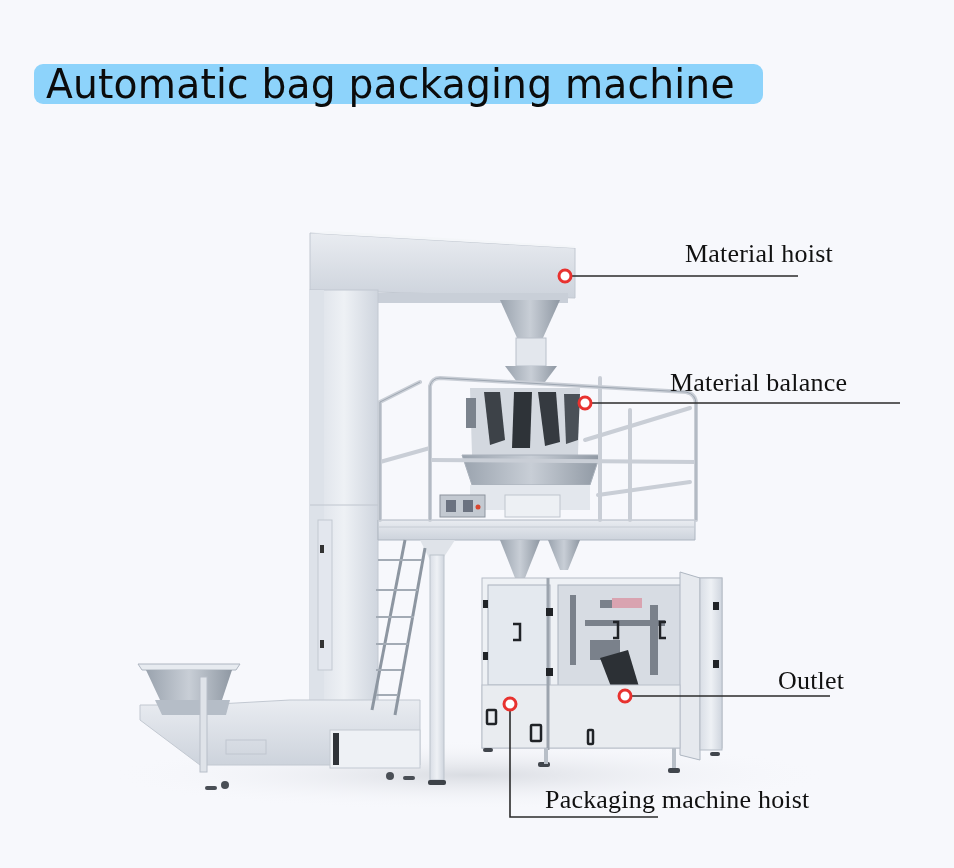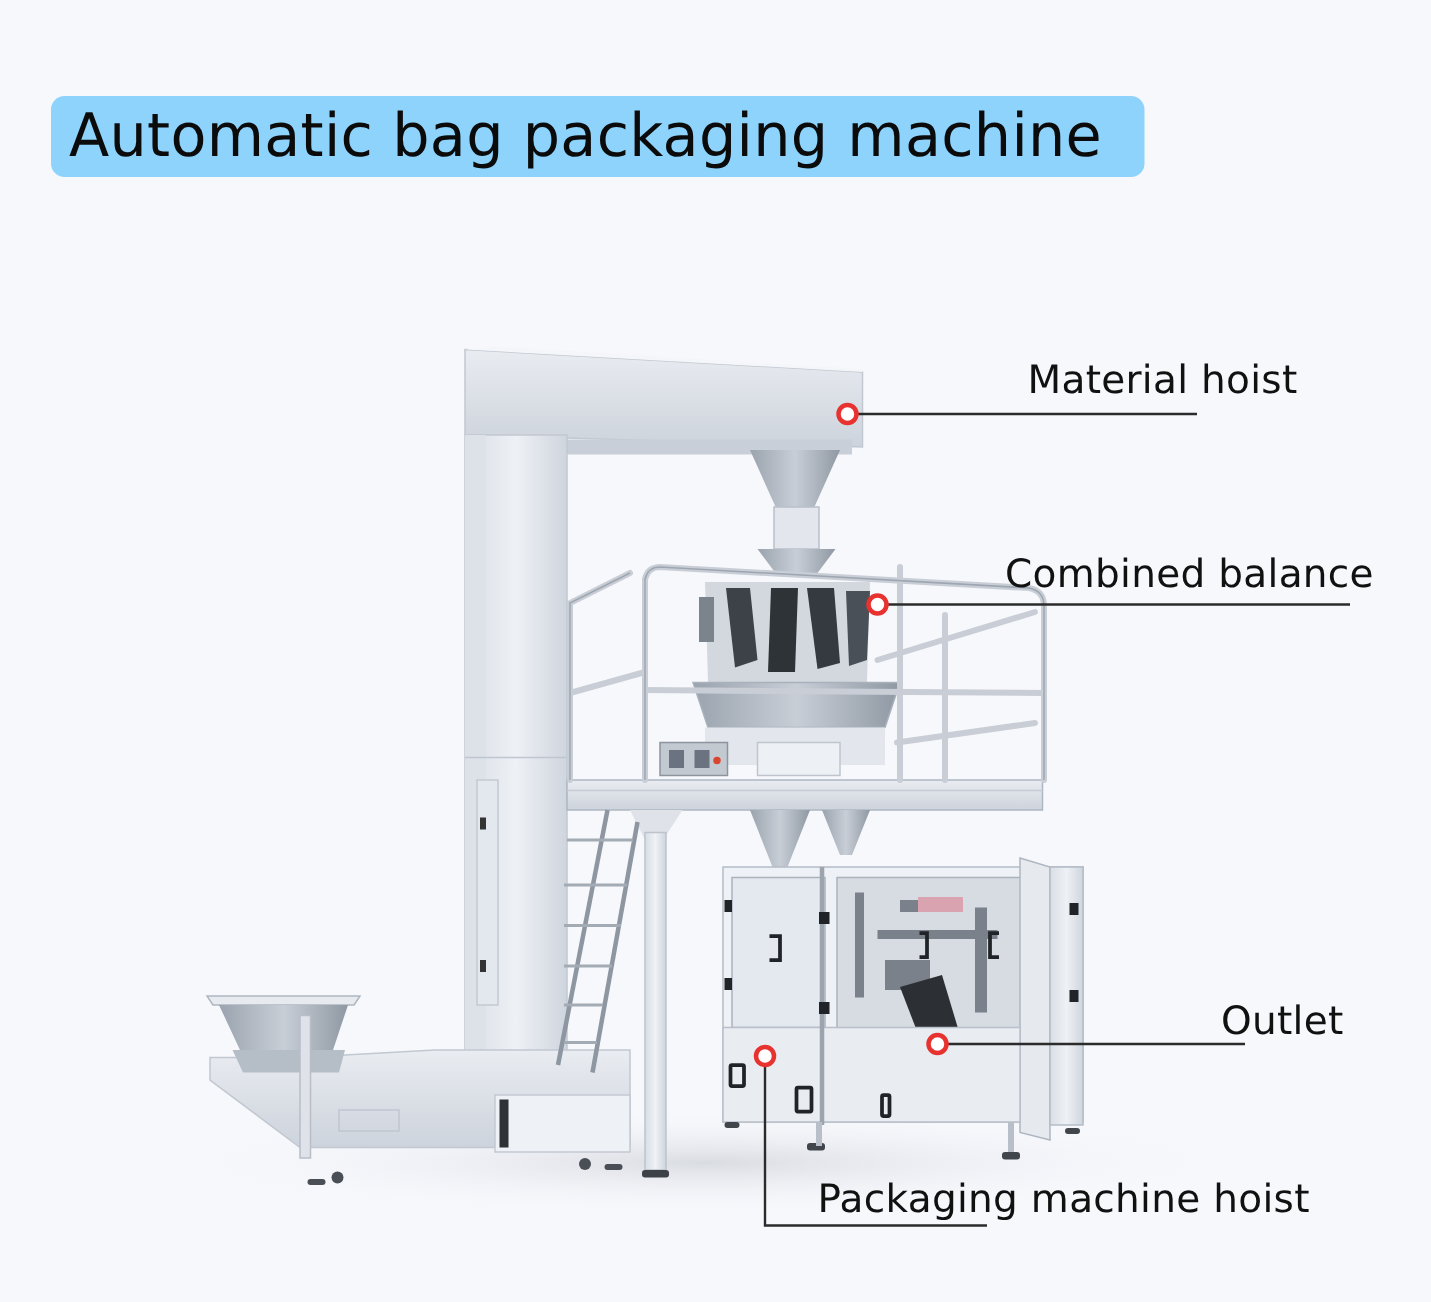--- a/index.html
+++ b/index.html
@@ -4,37 +4,37 @@
   <style>
     html, body { margin: 0; padding: 0; }
     body {
       width: 954px; height: 868px; overflow: hidden;
       background: #f7f8fc;
       font-family: "DejaVu Sans", "Liberation Sans", sans-serif;
       position: relative;
     }
     .title-banner {
       position: absolute; left: 34px; top: 64px;
-      height: 54px; padding: 0 14px 0 12px;
+      height: 40px; padding: 0 14px 0 12px;
       background: #8dd3fb; border-radius: 9px;
       display: flex; align-items: center;
     }
     .title-text {
       font-size: 40px; font-weight: 500; color: #0b0b0b;
       letter-spacing: 0.2px; line-height: 1; white-space: nowrap;
       transform: scaleX(0.98); transform-origin: left center;
     }
     .machine { position: absolute; left: 0; top: 0; }
     .callout-label {
       position: absolute; font-size: 26px; color: #111;
-      white-space: nowrap; line-height: 1; letter-spacing: 0.2px;
+      white-space: nowrap; line-height: 1; letter-spacing: 0.2px; font-family: Liberation Serif, serif;
     }
     .lbl-hoist   { left: 685px; top: 241px; }
     .lbl-balance { left: 670px; top: 370px; }
-    .lbl-outlet  { left: 814px; top: 668px; }
+    .lbl-outlet  { left: 778px; top: 668px; }
     .lbl-host    { left: 545px; top: 787px; }
   </style>
 </head>
 <body>
 
 <div class="title-banner">
   <span class="title-text">Automatic bag packaging machine</span>
 </div>
 
 <svg class="machine" width="954" height="868" viewBox="0 0 954 868" xmlns="http://www.w3.org/2000/svg">
@@ -212,15 +212,15 @@
   </g>
   <g fill="#ffffff" stroke="#e8322f" stroke-width="3">
     <circle cx="565" cy="276" r="6"></circle>
     <circle cx="585" cy="403" r="6"></circle>
     <circle cx="625" cy="696" r="6"></circle>
     <circle cx="510" cy="704" r="6"></circle>
   </g>
 </svg>
 
 <span class="callout-label lbl-hoist">Material hoist</span>
-<span class="callout-label lbl-balance">Combined balance</span>
+<span class="callout-label lbl-balance">Material balance</span>
 <span class="callout-label lbl-outlet">Outlet</span>
 <span class="callout-label lbl-host">Packaging machine hoist</span>
 
 </body></html>

